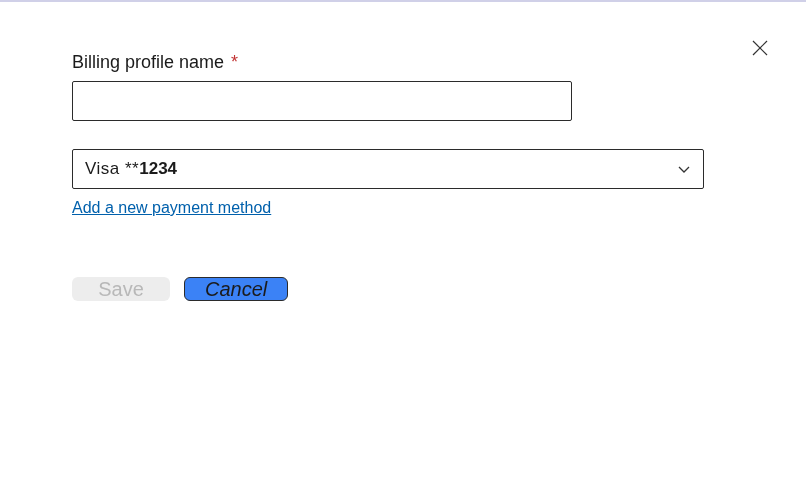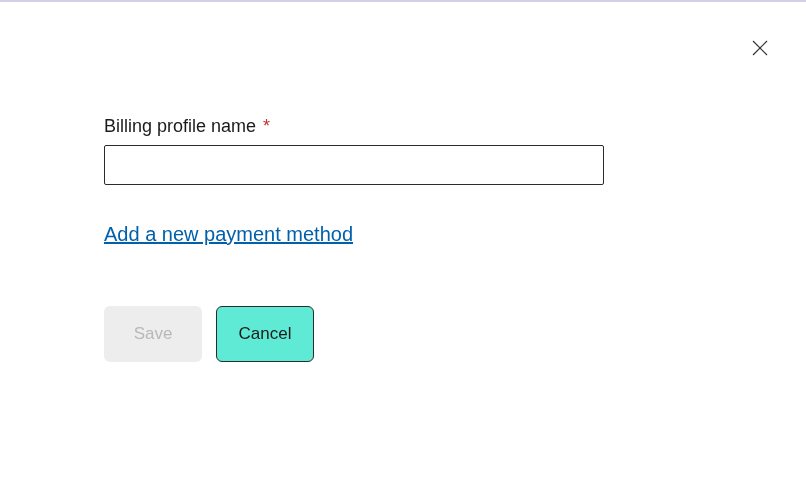--- a/index.html
+++ b/index.html
@@ -26,22 +26,21 @@
       align-items: center;
       justify-content: center;
     }
     .close-btn svg {
       width: 18px;
       height: 18px;
       stroke: #333;
       stroke-width: 1.2;
     }
     .form-container {
-      padding: 114px 72px 0 72px;
-      margin-left: 32px;
+      padding: 50px 72px 0 72px;
     }
     .form-group {
       margin-bottom: 28px;
     }
     .form-label {
       display: block;
       font-size: 18px;
       color: #1b1b1b;
       margin-bottom: 8px;
       font-weight: 400;
@@ -92,50 +91,51 @@
     .chevron svg {
       stroke: #333;
       stroke-width: 1.3;
       fill: none;
     }
     .link {
       display: inline-block;
       margin-top: 10px;
       color: #0060ac;
       text-decoration: underline;
-      font-size: 20px;
+      font-size: 16px;
       cursor: pointer;
     }
     .button-row {
       margin-top: 60px;
       display: flex;
       gap: 14px;
     }
     .btn {
       min-width: 98px;
-      height: 56px;
+      height: 24px;
       padding: 0 20px;
-      font-size: 17px;
+      font-size: 20px;
       font-family: inherit;
       border-radius: 6px;
       cursor: pointer;
       display: flex;
       align-items: center;
       justify-content: center;
     }
     .btn-primary {
       background: #ededed;
       border: none;
       color: #b8b8b8;
       cursor: default;
     }
     .btn-secondary {
-      background: #5eead4;
+      background: #3b82f6;
       border: 1.5px solid #2b2b2b;
       color: #1b1b1b;
+      font-style: italic;
     }
   </style>
 </head>
 <body>
 
 <div class="close-btn" aria-label="Close">
   <svg viewBox="0 0 18 18">
     <line x1="2" y1="2" x2="16" y2="16"></line>
     <line x1="16" y1="2" x2="2" y2="16"></line>
   </svg>
@@ -146,20 +146,30 @@
   <div class="form-group">
     <label class="form-label">
       <span>Billing profile name</span>
       <span class="required-asterisk">*</span>
     </label>
     <input type="text" class="text-input" value="" style="">
   </div>
 
 
   <div class="form-group" style="margin-bottom:0;">
+    <div class="dropdown">
+      <span class="dropdown-value">
+        <span class="masked">Visa **</span><span class="digits">1234</span>
+      </span>
+      <span class="chevron">
+        <svg viewBox="0 0 14 14">
+            <polyline points="2,5 7,10 12,5"></polyline>
+          </svg>
+      </span>
+    </div>
     <a class="link">Add a new payment method</a>
   </div>
 
   <div class="button-row">
     <button class="btn btn-primary" disabled="">Save</button>
     <button class="btn btn-secondary">Cancel</button>
   </div>
 
 </div>
 

